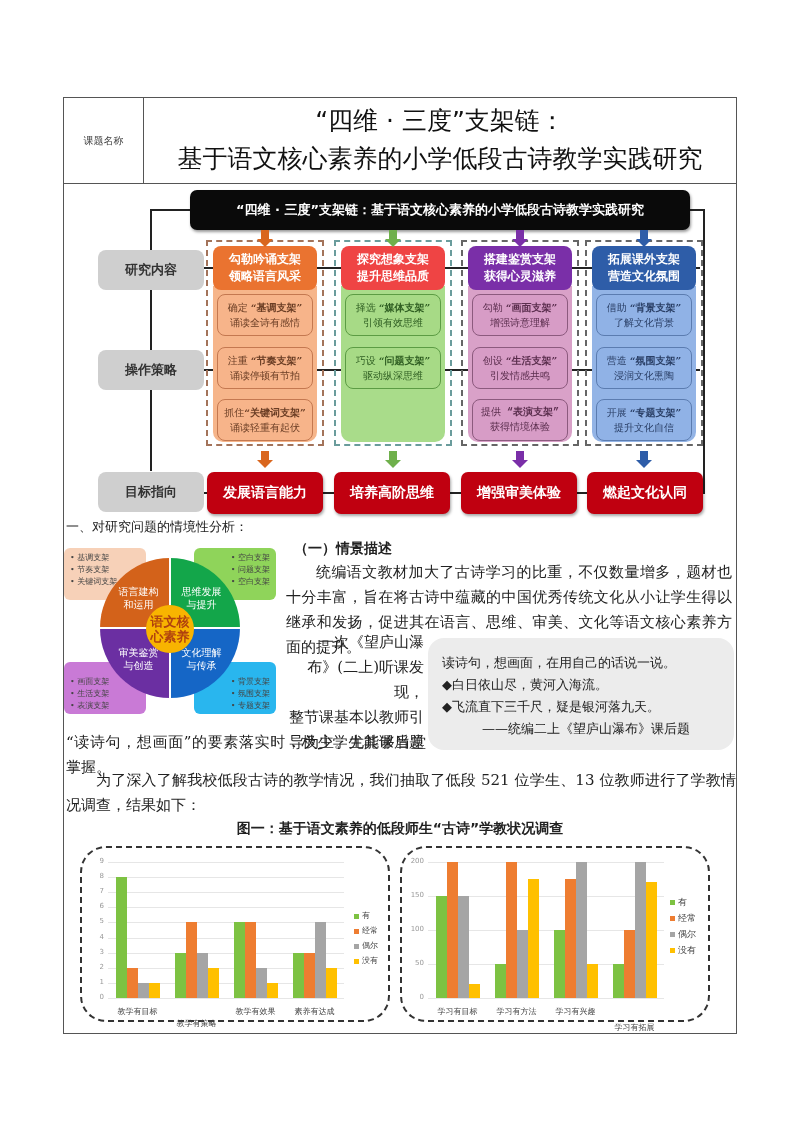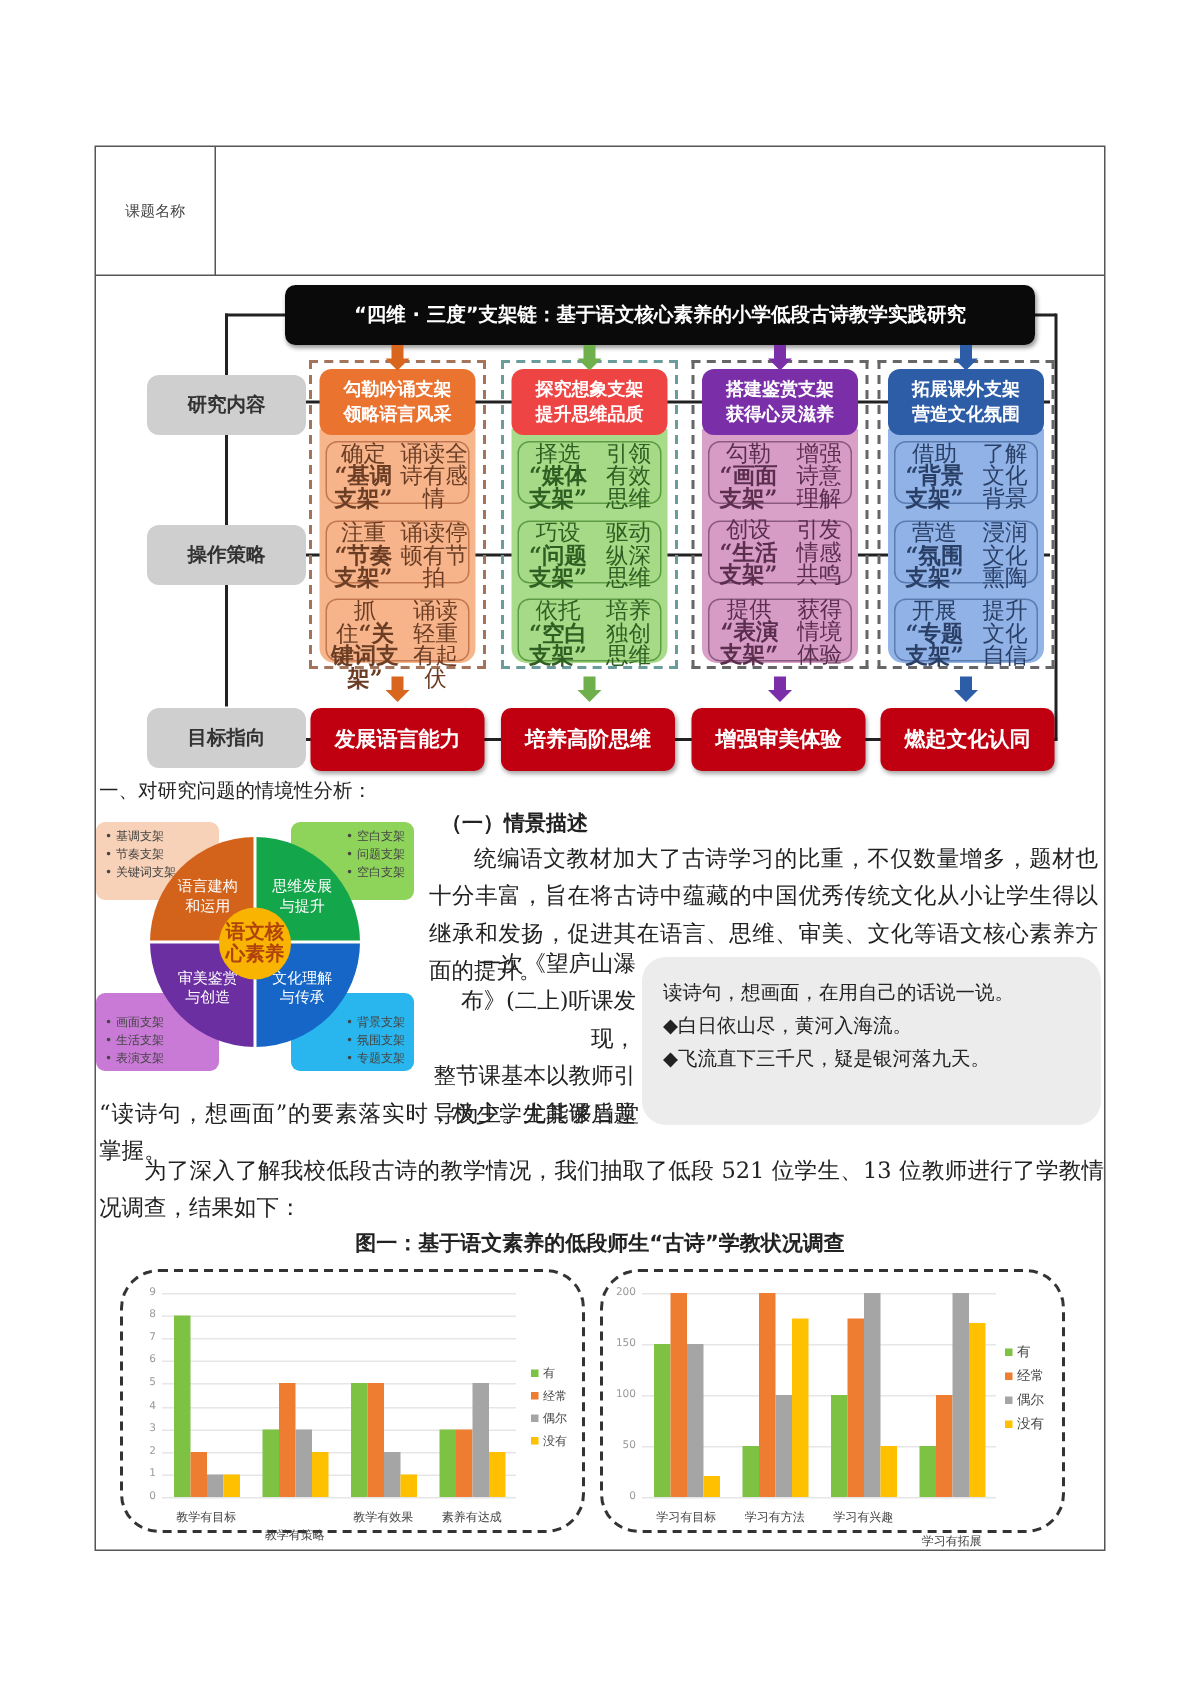--- a/index.html
+++ b/index.html
@@ -10,21 +10,21 @@
   .hdr-title { position: absolute; left: 80px; top: 0; width: 592px; height: 86px; text-align: center; font-family: "DejaVu Sans", sans-serif; font-size: 25px; line-height: 38px; padding-top: 4px; color: #111; }
 
   
   .diag { position: absolute; left: 0; top: 0; width: 800px; height: 520px; }
   .topbar { position: absolute; left: 190px; top: 190px; width: 500px; height: 40px; background: #0a0a0a; border-radius: 7px; color: #fff; font-family: "DejaVu Sans", sans-serif; font-weight: bold; font-size: 13px; display: flex; align-items: center; justify-content: center; box-shadow: 1px 2px 3px rgba(0,0,0,.4); }
   .rowlabel { position: absolute; left: 98px; width: 106px; height: 40px; background: #cfcfcf; border-radius: 8px; display: flex; align-items: center; justify-content: center; font-family: "DejaVu Sans", sans-serif; font-weight: bold; font-size: 13px; color: #333; }
   .line { position: absolute; background: #222; }
   .col { position: absolute; top: 240px; width: 118px; height: 206px; border: 2px dashed; }
   .colhead { position: absolute; top: 246px; width: 104px; height: 44px; border-radius: 8px; color: #fff; font-size: 12px; line-height: 17px; text-align: center; display: flex; align-items: center; justify-content: center; font-weight: bold; }
   .colbg { position: absolute; top: 286px; width: 104px; height: 156px; border-radius: 0 0 10px 10px; }
-  .cell { position: absolute; width: 96px; height: 42px; border-radius: 8px; border: 1px solid; font-size: 15px; line-height: 15px; text-align: center; display: flex; justify-content: center; }
+  .cell { position: absolute; width: 96px; height: 42px; border-radius: 8px; border: 1px solid; font-size: 10px; line-height: 15px; text-align: center; display: flex; flex-direction: column; justify-content: center; }
   .cell b { font-weight: bold; }
   .arrow { position: absolute; width: 0; height: 0; }
   .arrow .stem { position: absolute; width: 8px; height: 10px; left: -4px; top: 0; }
   .arrow .head { position: absolute; left: -8px; top: 9px; width: 0; height: 0; border-left: 8px solid transparent; border-right: 8px solid transparent; border-top: 8px solid; }
   .goal { position: absolute; top: 472px; width: 116px; height: 42px; background: #c00010; border-radius: 7px; color: #fff; font-family: "DejaVu Sans", sans-serif; font-weight: bold; font-size: 14px; display: flex; align-items: center; justify-content: center; box-shadow: 1px 2px 3px rgba(0,0,0,.35); }
 
   .sec-title { position: absolute; left: 66px; top: 518px; font-size: 13px; color: #222; }
   .wheel-wrap { position: absolute; left: 64px; top: 548px; width: 212px; height: 166px; }
   .corner { position: absolute; width: 82px; height: 52px; border-radius: 6px; font-size: 8px; line-height: 12px; padding: 4px 6px; color: #444; }
   .wheel { position: absolute; left: 36px; top: 10px; width: 140px; height: 140px; border-radius: 50%; overflow: hidden; }
@@ -44,20 +44,24 @@
   .xcat { position: absolute; font-size: 8px; color: #444; text-align: center; }
   .legend { position: absolute; font-size: 8px; line-height: 15px; color: #444; }
   .legend .sw { display: inline-block; width: 5px; height: 5px; margin-right: 3px; vertical-align: middle; }
 </style>
 </head>
 <body>
 
 <div class="frame">
   <div class="hdr-row">
     <div class="hdr-label">课题名称</div>
+    <div class="hdr-title">
+      <div>“四维 · 三度”支架链：</div>
+      <div>基于语文核心素养的小学低段古诗教学实践研究</div>
+    </div>
   </div>
 </div>
 
 <div class="diag">
 
   <div class="line" style="left:150px;top:209px;width:42px;height:2px;"></div>
   <div class="line" style="left:150px;top:209px;width:2px;height:262px;"></div>
   <div class="line" style="left:690px;top:209px;width:14px;height:2px;"></div>
   <div class="line" style="left:703px;top:209px;width:2px;height:284px;"></div>
   <div class="line" style="left:200px;top:267px;width:500px;height:2px;"></div>
@@ -100,24 +104,20 @@
       </div>
   </div>
   <div class="cell" style="left:345px;top:294px;background:#a7da86;border-color:#5c9c44;color:#2f5e22;">
       <div><span>择选</span> <b>“媒体支架”</b></div>
       <div>引领有效思维</div>
     </div>
   <div class="cell" style="left:345px;top:347px;background:#a7da86;border-color:#5c9c44;color:#2f5e22;">
       <div><span>巧设</span> <b>“问题支架”</b></div>
       <div>驱动纵深思维</div>
     </div>
-  <div class="cell" style="left:345px;top:399px;background:#a7da86;border-color:#5c9c44;color:#2f5e22;">
-      <div><span>依托</span> <b>“空白支架”</b></div>
-      <div>培养独创思维</div>
-    </div>
 
   <div class="col" style="left:461px;border-color:#666;"></div>
   <div class="colbg" style="left:468px;background:#d9a1c8;"></div>
   <div class="colhead" style="left:468px;background:#7a2fa8;">
     <div>
         <div>搭建鉴赏支架</div>
         <div>获得心灵滋养</div>
       </div>
   </div>
   <div class="cell" style="left:472px;top:294px;background:#d79cc6;border-color:#8c5a7e;color:#5b2e4e;">
@@ -234,20 +234,21 @@
   <div>布》(二上)听课发现，</div>
   <div>整节课基本以教师引</div>
   <div>导为主。尤其课后题</div>
 </div>
 <div class="para" style="left:66px;top:730px;width:360px;">“读诗句，想画面”的要素落实时，极少学生能够当堂掌握。</div>
 
 <div class="quote-box">
   <div>读诗句，想画面，在用自己的话说一说。</div>
   <div>◆白日依山尽，黄河入海流。</div>
   <div>◆飞流直下三千尺，疑是银河落九天。</div>
+  <div style="padding-left:40px;">——统编二上《望庐山瀑布》课后题</div>
 </div>
 
 <div class="para" style="left:66px;top:768px;width:670px;text-indent:30px;">为了深入了解我校低段古诗的教学情况，我们抽取了低段 521 位学生、13 位教师进行了学教情况调查，结果如下：</div>
 
 <div class="fig-title">图一：基于语文素养的低段师生“古诗”学教状况调查</div>
 
 <div class="chartbox" style="left:80px;width:310px;">
   <div class="plot" id="plot0" style="left:26px;top:14px;width:236px;height:136px;">
       <div class="gridline" style="top: 136px;"></div>
       <div class="ytick" style="left: -20px; top: 131px;">0</div>

